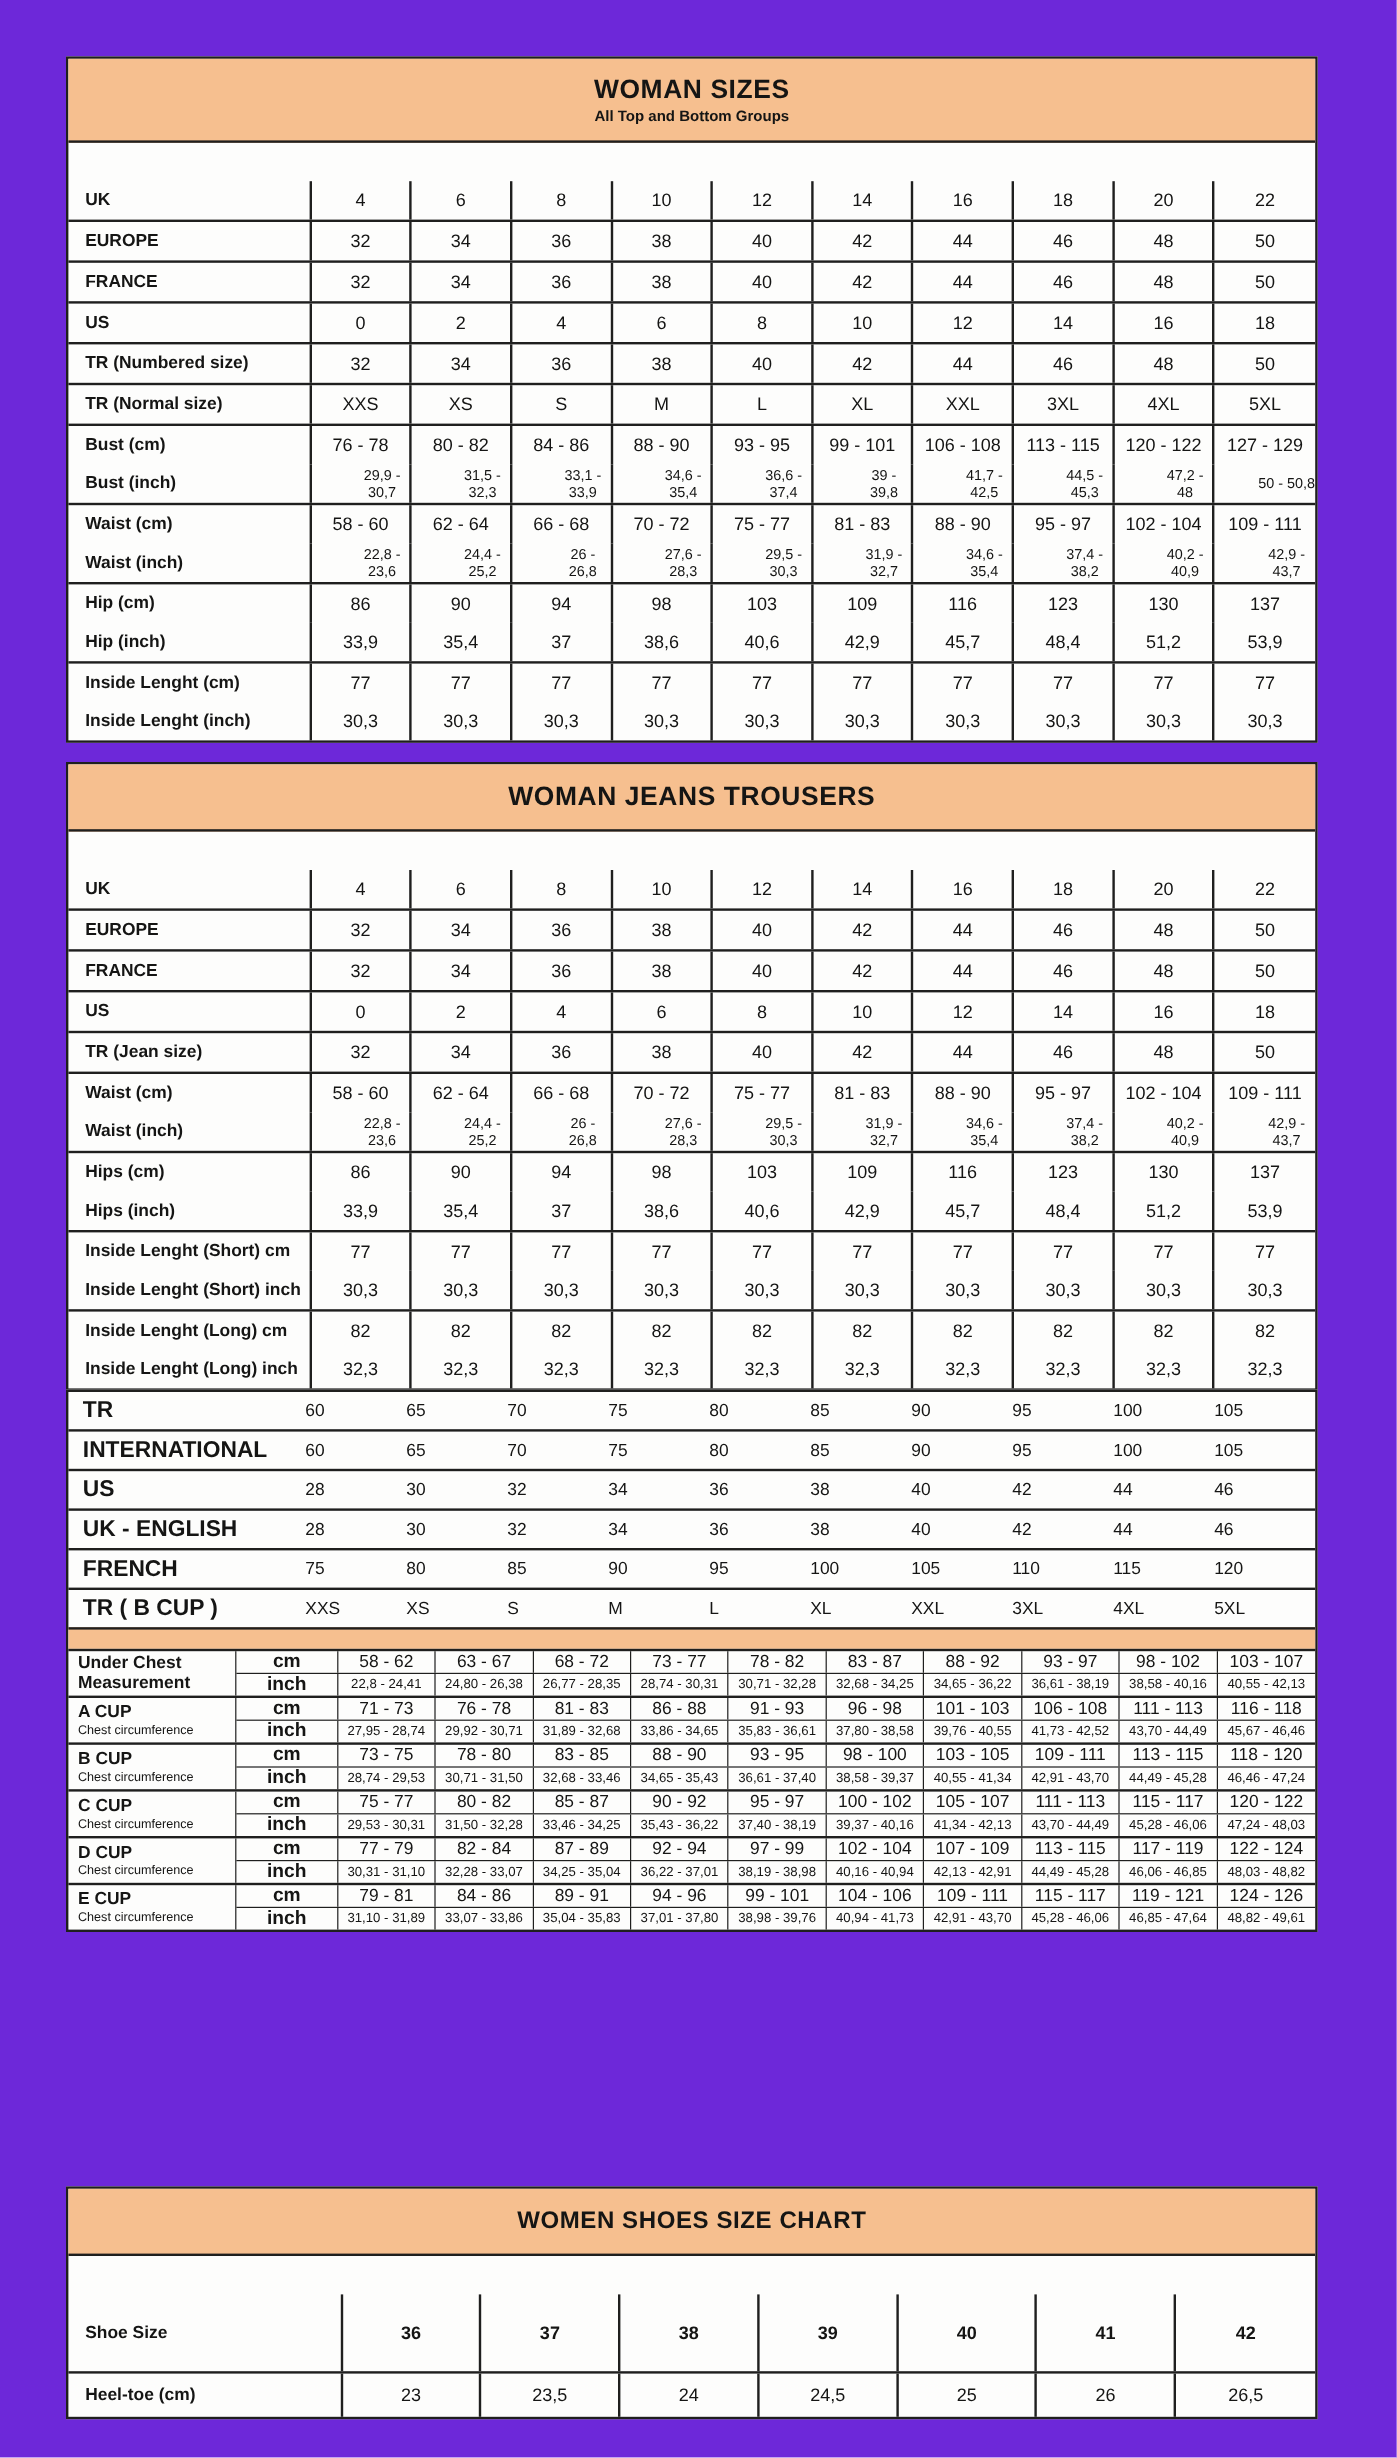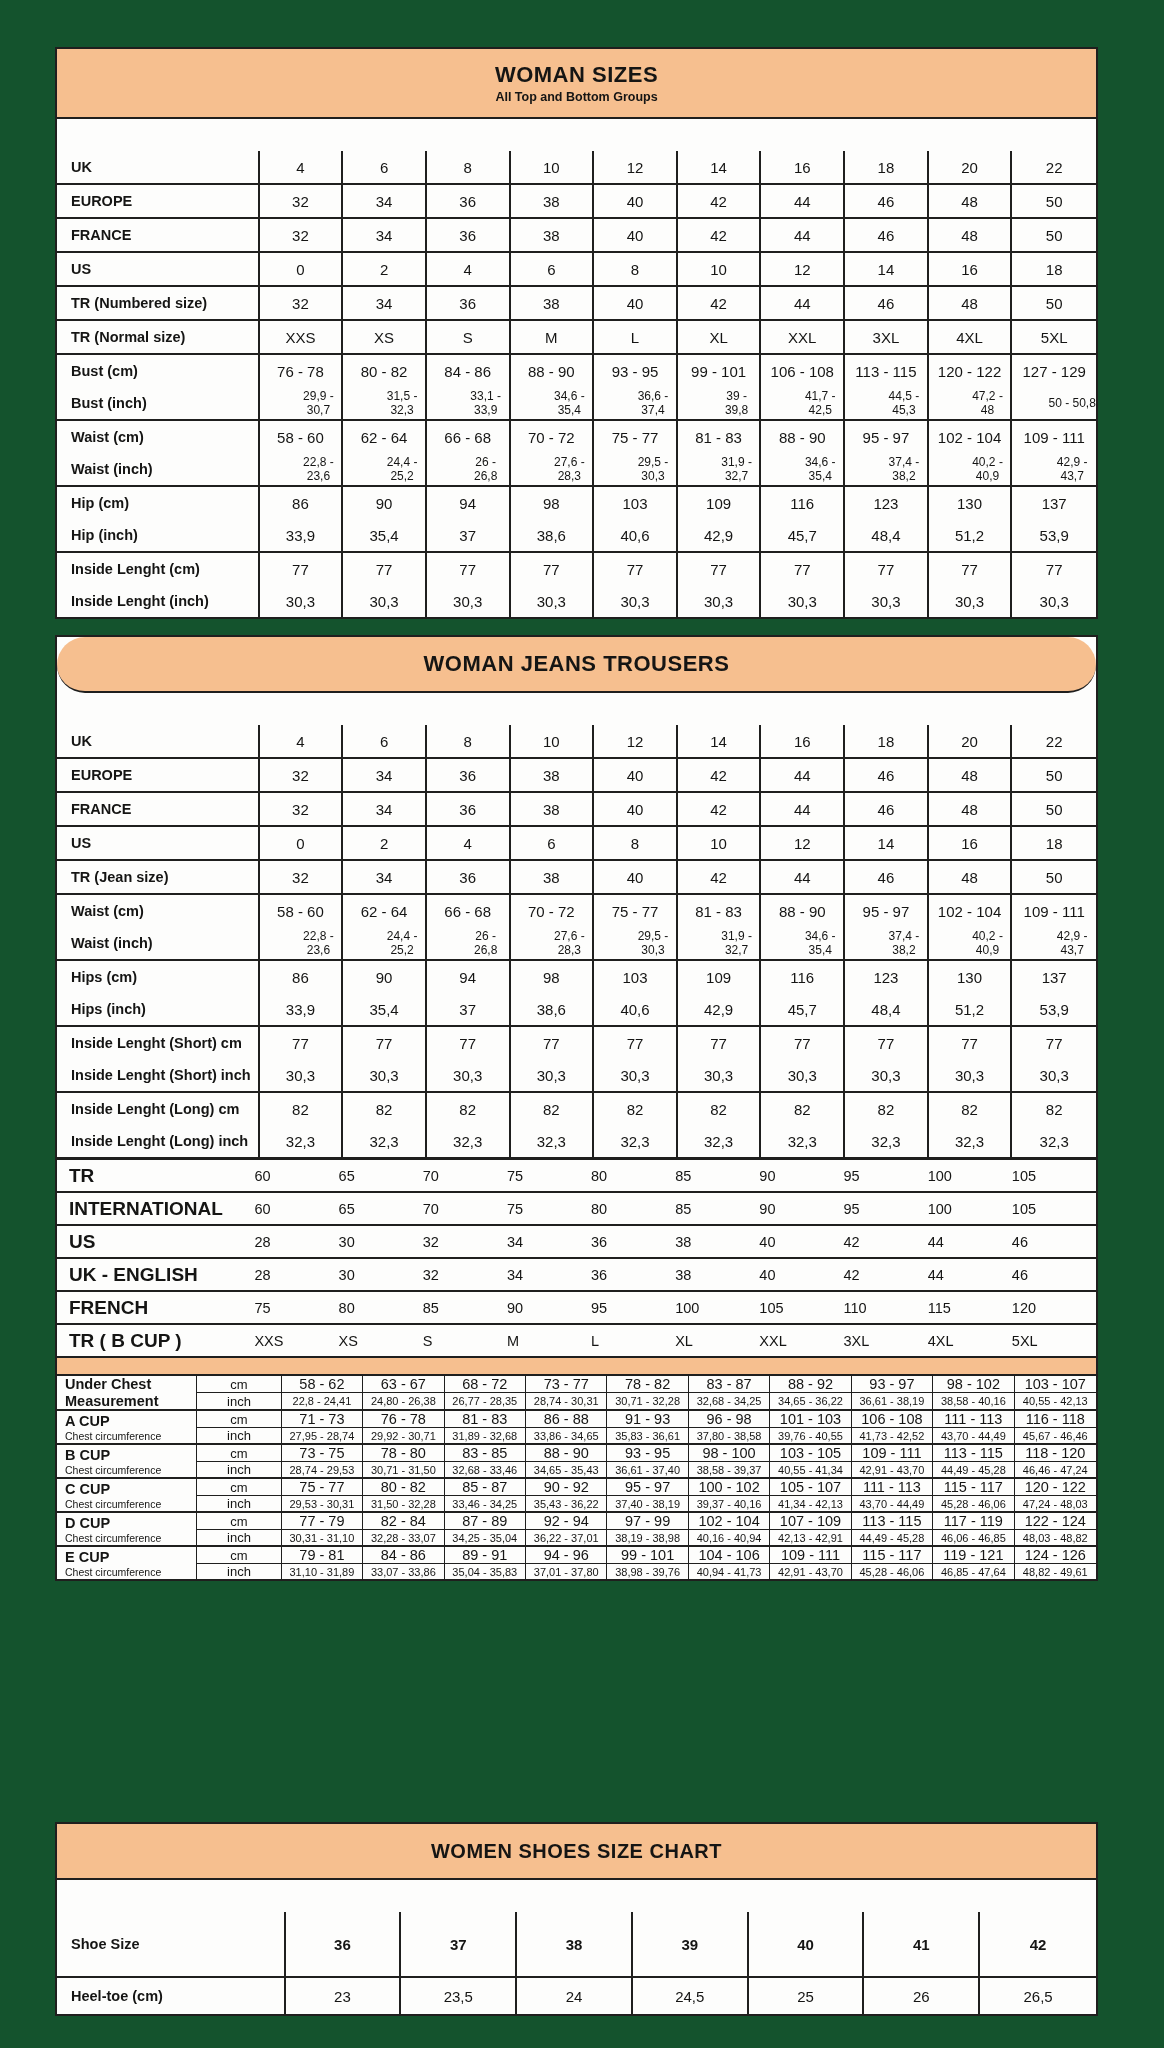--- a/index.html
+++ b/index.html
@@ -3,21 +3,21 @@
 <meta charset="utf-8">
 <style>
   :root{
     --bd:#1f1f1e;
     --accent:#f6bf8f;
     --rowbg:#fdfdfc;
     --ink:#151514;
   }
   html,body{margin:0;padding:0;background:#ffffff;}
   .page{
-    position:relative;width:1164px;height:2048px;background:#14532d;
+    position:relative;width:1164px;height:2048px;background:#6d28d9;
     font-family:"Liberation Sans",sans-serif;color:var(--ink);overflow:hidden;
   }
   .tbl{
     position:absolute;left:55px;width:1043px;background:var(--rowbg);
     border:2.5px solid var(--bd);box-sizing:border-box;
   }
   
   .thead{
     background:var(--accent);border-bottom:2.5px solid var(--bd);
     display:flex;flex-direction:column;align-items:center;justify-content:center;
@@ -60,36 +60,36 @@
   }
   .cuplab-main{font-weight:700;font-size:14.5px;line-height:1.15;}
   .cuplab-sub{font-size:10.5px;margin-top:1px;}
   .cuprows{display:flex;flex-direction:column;}
   .cuprow{
     display:grid;grid-template-columns:9.4% repeat(10,1fr);height:30px;
     align-items:center;flex:1;
   }
   .cuprow + .cuprow{border-top:1.5px solid var(--bd);}
   .cunit{
-    font-weight:400;font-size:13px;text-align:center;align-self:stretch;
+    font-weight:700;font-size:16px;text-align:center;align-self:stretch;
     display:flex;align-items:center;justify-content:center;
     border-right:1.5px solid var(--bd);
   }
   .cval{
     text-align:center;font-size:14.5px;align-self:stretch;
     display:flex;align-items:center;justify-content:center;
     border-right:1.5px solid var(--bd);
   }
   .cval:last-child{border-right:none;}
   .cuprow.inch .cval{font-size:11px;}
   
   #t-woman-sizes{top:47px;}
   #t-woman-sizes .thead{height:68px;}
   #t-woman-jeans{top:635px;}
-  #t-woman-jeans .thead{height:54px;border-radius:28px;}
+  #t-woman-jeans .thead{height:54px;}
   #t-bra{top:1158px;}
   #t-bra .thead{height:58px;}
   #t-shoes{top:1822px;}
   #t-shoes .thead{height:54px;}
   #t-shoes .title{font-size:20px;}
   #t-bra .title{font-size:19px;}
 </style>
 </head>
 <body>
 

